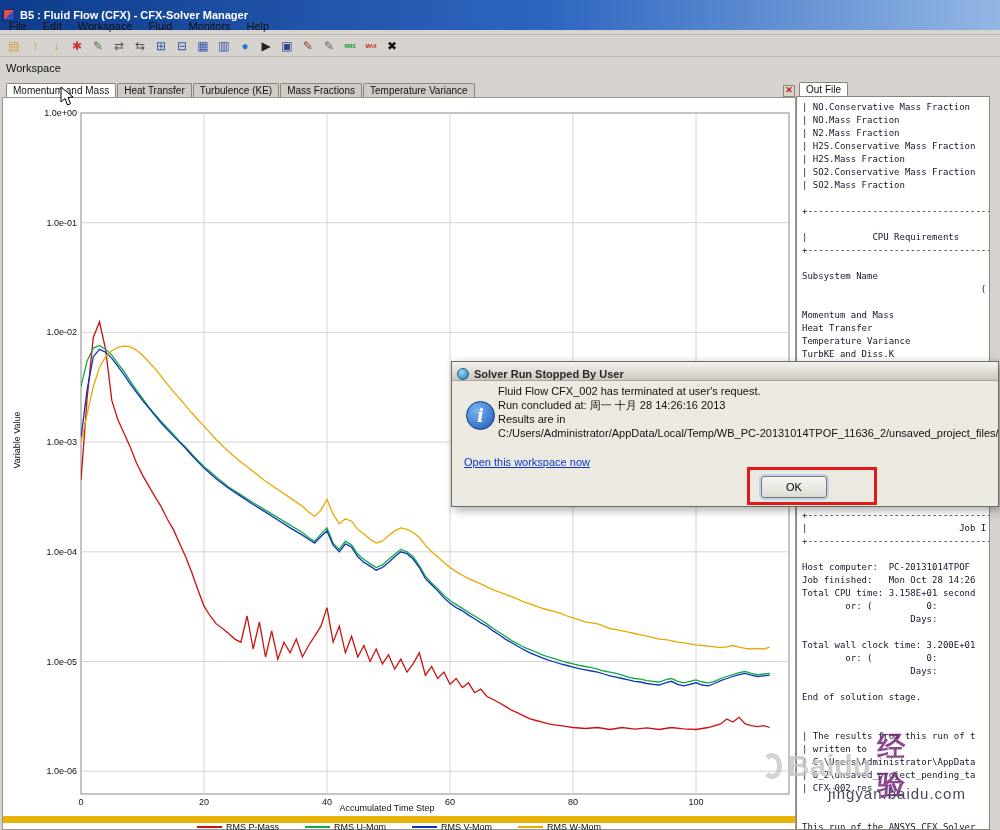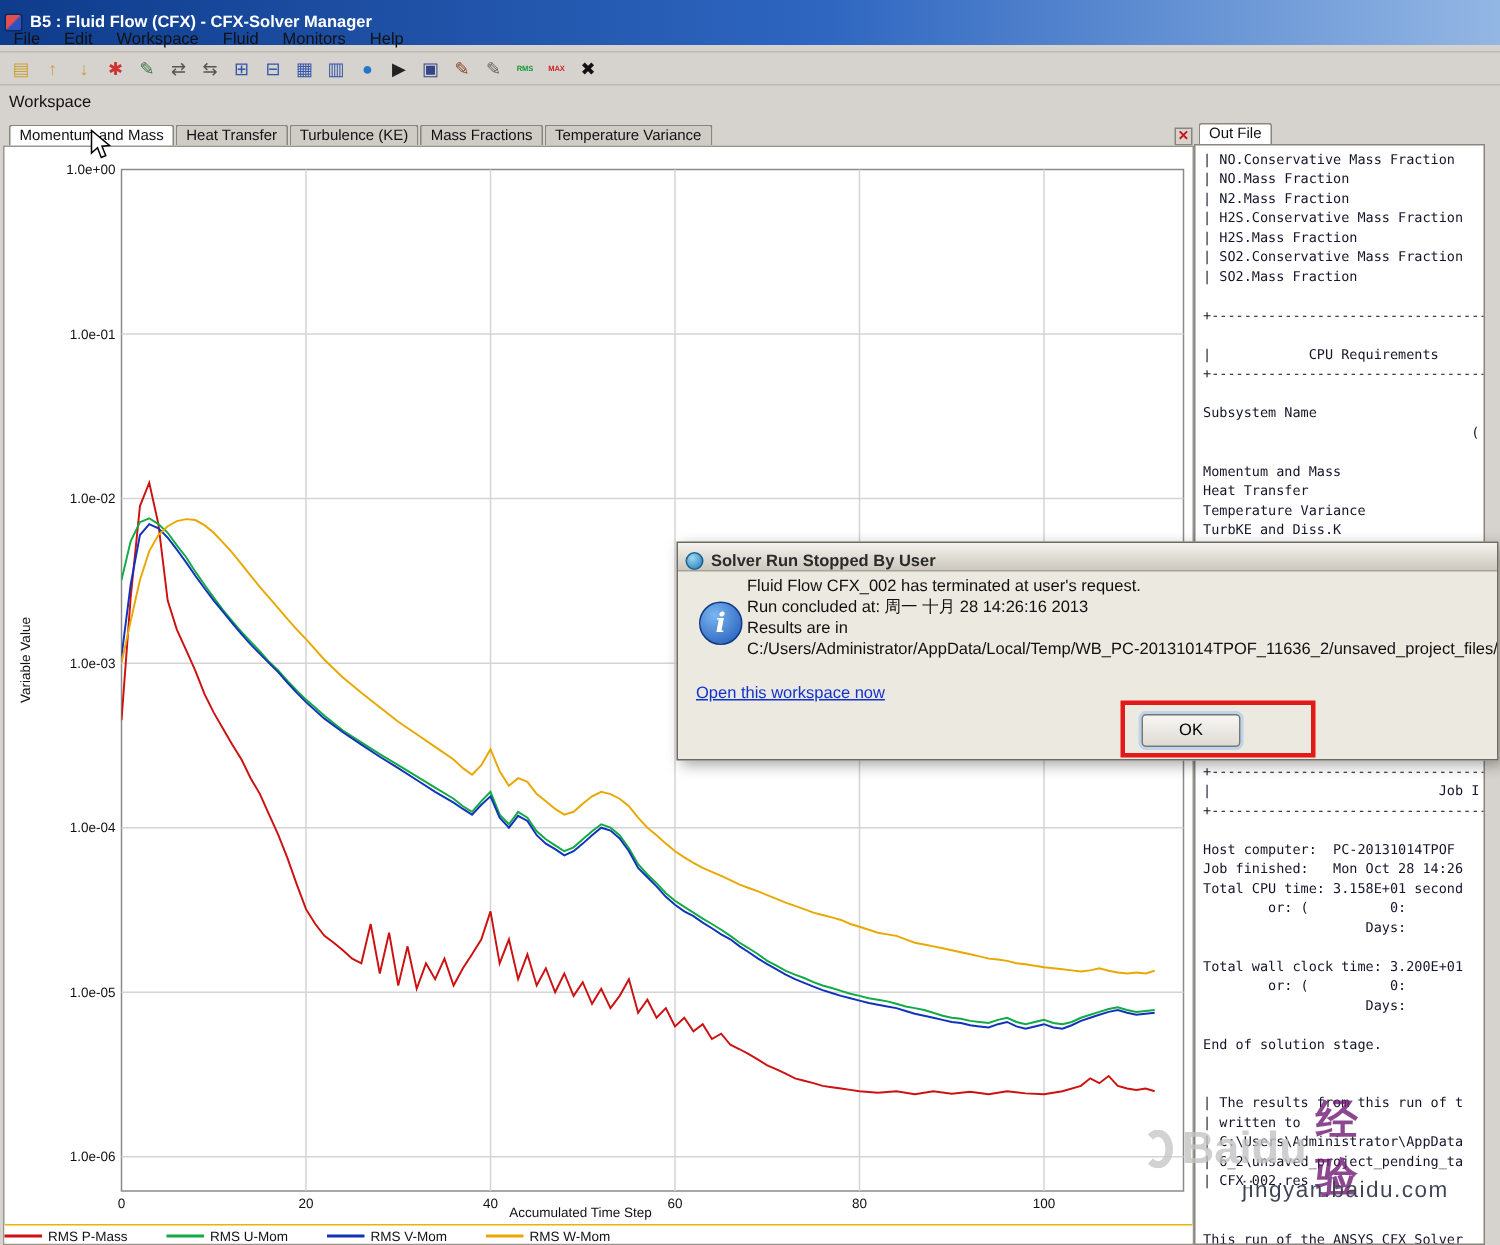--- a/index.html
+++ b/index.html
@@ -24,22 +24,22 @@
   
   .tab-row{position:absolute;left:2px;top:83px;height:14px;display:flex;align-items:flex-end;gap:1px;padding-left:4px;font-size:10px;}
   .tab{padding:1px 6px;background:#cfccc5;border:1px solid #8a867e;border-bottom:none;border-radius:2px 2px 0 0;white-space:nowrap;}
   .tab.active{background:#fff;position:relative;top:1px;padding-bottom:2px;}
   .close-tab-btn{position:absolute;left:783px;top:85px;width:12px;height:12px;background:#d6d3ce;border:1px solid #8a867e;
     color:#cc1111;font-size:9px;font-weight:bold;line-height:9px;text-align:center;}
   .chart-panel{position:absolute;left:2px;top:97px;width:794px;height:733px;background:#fff;border:1px solid #9a968e;}
   .chart-svg{position:absolute;left:34px;top:3px;width:760px;height:716px;}
   .ylabel{position:absolute;left:-46px;top:337px;width:120px;text-align:center;font-size:9px;transform:rotate(-90deg);}
   .xlabel{position:absolute;left:104px;top:705px;width:560px;text-align:center;font-size:9px;}
-  .legend{position:absolute;left:0;bottom:0;width:100%;height:13px;background:#fff;border-top:1px solid #eab308;
-    display:flex;gap:26px;padding-top:2px;font-size:9px;}
+  .legend{position:absolute;left:0;bottom:0;width:100%;height:13px;background:#fff;border-top:7px solid #eab308;
+    display:flex;justify-content:center;gap:26px;padding-top:2px;font-size:9px;}
   .legend-item{display:flex;align-items:center;gap:4px;}
   .legend-swatch{width:25px;height:2px;}
 
   
   .right-panel{position:absolute;left:780px;top:82px;width:194px;height:748px;margin-left:16px;}
   .outfile-tab{position:absolute;left:3px;top:0;height:15px;padding:1px 6px;background:#fff;border:1px solid #8a867e;border-bottom:none;border-radius:2px 2px 0 0;font-size:10px;}
   .out-content{position:absolute;left:0;top:14px;width:194px;height:734px;background:#fff;border:1px solid #8a867e;overflow:hidden;}
   .out-block{position:absolute;left:5px;font-family:"DejaVu Sans Mono",monospace;font-size:9px;line-height:13px;white-space:pre;color:#15152a;}
   #out-lines-top{top:4px;}
   #out-lines-bottom{top:412px;}

